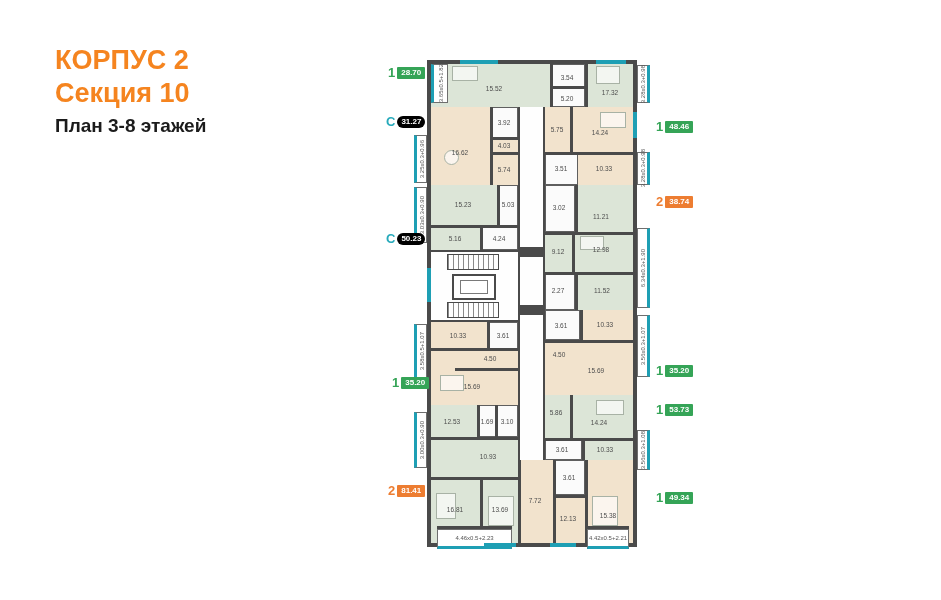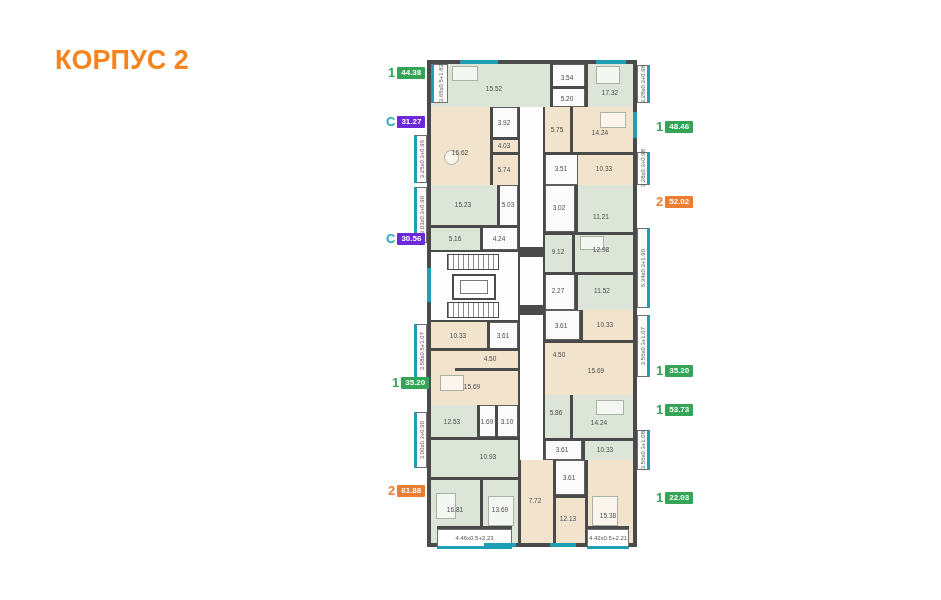--- a/index.html
+++ b/index.html
@@ -32,30 +32,32 @@
         box-sizing:border-box;display:flex;align-items:center;justify-content:center;}
   .balh span{font-size:6px;color:#555;white-space:nowrap;}
   .win{position:absolute;background:#1E9FB4;}
   .furn{position:absolute;border:1px solid #a8b2a5;background:rgba(255,255,255,.65);box-sizing:border-box;}
   .round{border-radius:50%;}
   .rl{position:absolute;font-size:6.5px;color:#4d4d4d;transform:translate(-50%,-50%);white-space:nowrap;}
   .badge{position:absolute;display:flex;align-items:center;gap:2px;font-weight:bold;cursor:pointer;}
   .badge .num{font-size:13px;line-height:13px;}
   .badge .tag{font-size:8px;line-height:8px;color:#fff;padding:2px 4px;border-radius:1px;}
   .g .num{color:#35A457;} .g .tag{background:#35A457;}
-  .t .num{color:#27AABB;} .t .tag{background:#6d28d9;}
+  .t .num{color:#27AABB;} .t .tag{background:#000000;border-radius:6px;}
   .o .num{color:#ED7D31;} .o .tag{background:#ED7D31;}
 </style>
 </head>
 <body>
 
 <div class="stage">
 
   <div class="title">
     <div class="t-build">КОРПУС 2</div>
+    <div class="t-sect">Секция 10</div>
+    <div class="t-plan">План 3-8 этажей</div>
   </div>
 
   <div class="fill green" style="left:431px;top:64px;width:202px;height:43px;"></div>
   <div class="fill beige" style="left:431px;top:107px;width:87px;height:78px;"></div>
   <div class="fill green" style="left:431px;top:185px;width:87px;height:65px;"></div>
   <div class="fill beige" style="left:431px;top:322px;width:87px;height:83px;"></div>
   <div class="fill green" style="left:431px;top:405px;width:87px;height:138px;"></div>
   <div class="fill beige" style="left:545px;top:107px;width:88px;height:78px;"></div>
   <div class="fill green" style="left:545px;top:185px;width:88px;height:125px;"></div>
   <div class="fill beige" style="left:545px;top:310px;width:88px;height:85px;"></div>
@@ -226,52 +228,52 @@
   <div class="rl" style="left:562px;top:449px;">3.61</div>
   <div class="rl" style="left:605px;top:449px;">10.33</div>
 
   <div class="rl" style="left:535px;top:500px;">7.72</div>
   <div class="rl" style="left:569px;top:477px;">3.61</div>
   <div class="rl" style="left:568px;top:518px;">12.13</div>
   <div class="rl" style="left:608px;top:515px;">15.38</div>
 
   <div class="badge g" style="left:388px;top:66px;">
     <span class="num">1</span>
-    <span class="tag">44.38</span>
+    <span class="tag">28.70</span>
   </div>
   <div class="badge t" style="left:386px;top:115px;">
     <span class="num">С</span>
     <span class="tag">31.27</span>
   </div>
   <div class="badge t" style="left:386px;top:232px;">
     <span class="num">С</span>
-    <span class="tag">30.56</span>
+    <span class="tag">50.23</span>
   </div>
   <div class="badge g" style="left:392px;top:376px;">
     <span class="num">1</span>
     <span class="tag">35.20</span>
   </div>
   <div class="badge o" style="left:388px;top:484px;">
     <span class="num">2</span>
-    <span class="tag">61.88</span>
+    <span class="tag">81.41</span>
   </div>
   <div class="badge g" style="left:656px;top:120px;">
     <span class="num">1</span>
     <span class="tag">48.46</span>
   </div>
   <div class="badge o" style="left:656px;top:195px;">
     <span class="num">2</span>
-    <span class="tag">52.02</span>
+    <span class="tag">38.74</span>
   </div>
   <div class="badge g" style="left:656px;top:364px;">
     <span class="num">1</span>
     <span class="tag">35.20</span>
   </div>
   <div class="badge g" style="left:656px;top:403px;">
     <span class="num">1</span>
     <span class="tag">53.73</span>
   </div>
   <div class="badge g" style="left:656px;top:491px;">
     <span class="num">1</span>
-    <span class="tag">22.03</span>
+    <span class="tag">49.34</span>
   </div>
 
 </div>
 
 </body></html>

